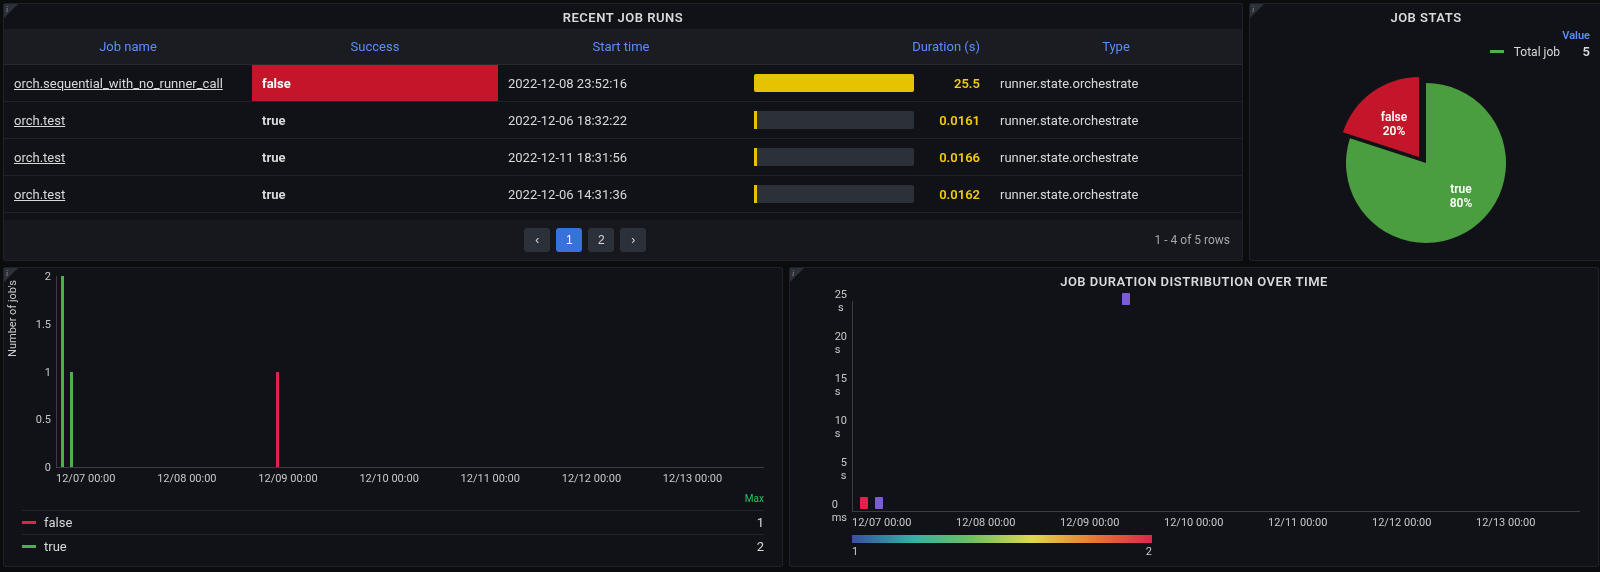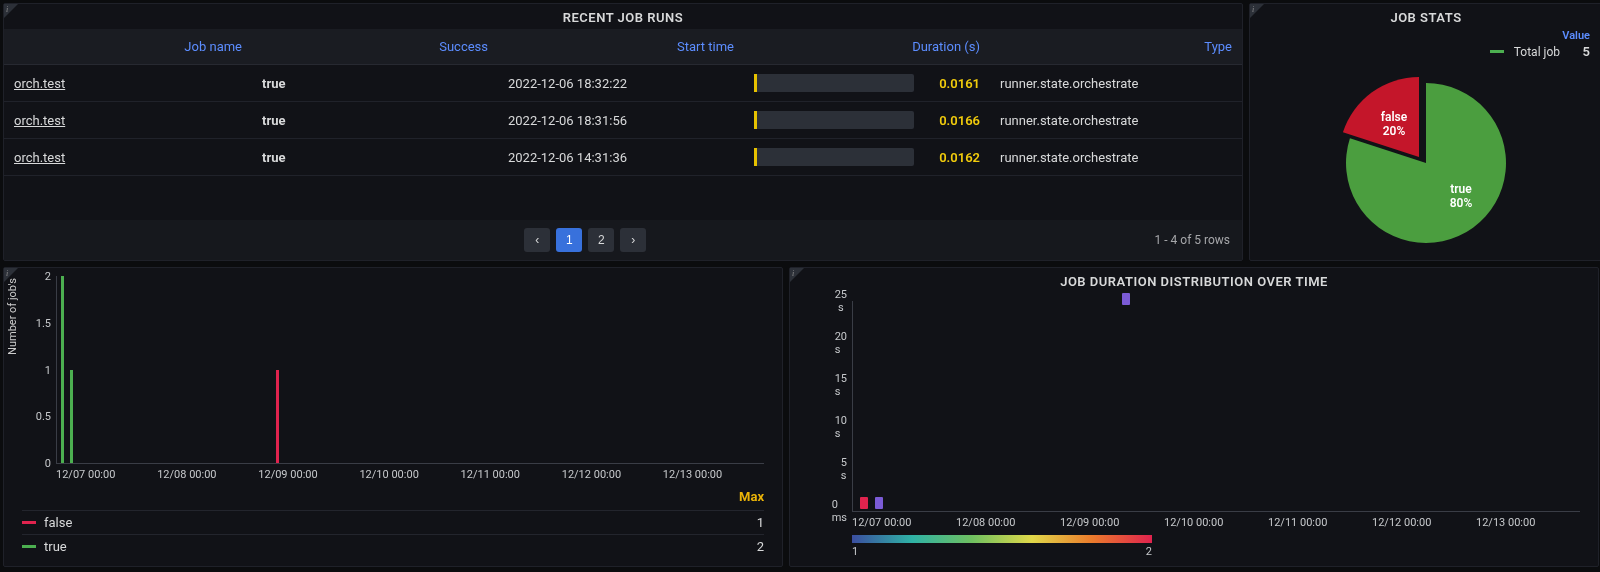--- a/index.html
+++ b/index.html
@@ -51,21 +51,21 @@
     font-weight: 600;
     font-size: 13px;
     letter-spacing: 0.5px;
     padding: 6px 0 4px 0;
     color: #d8d9da;
   }
 
   
   .tbl { width: 100%; border-collapse: collapse; }
   .tbl th {
-    text-align: right;
+    text-align: center;
     font-weight: 400;
     color: #5c8dff;
     padding: 10px 10px;
     background: #1a1c22;
     border-bottom: 1px solid #272931;
     cursor: pointer;
   }
   .tbl th.right { text-align: right; }
   .tbl td {
     padding: 9px 10px;
@@ -116,21 +116,21 @@
 
   
   .bottom-row { display:grid; grid-template-columns: 780px 810px; gap:6px; grid-column: 1 / span 2;}
   .chart-area { flex:1; position:relative; padding: 8px 18px 6px 18px; display:flex; flex-direction:column;}
   .axis-label-y { position:absolute; left:2px; top:50%; transform: rotate(-90deg) translateX(30%); transform-origin:left top; font-size:11px; color:#ccc;}
   .plot { flex:1; position:relative; border-left:1px solid #3a3d46; border-bottom:1px solid #3a3d46; margin-left:34px; margin-bottom:4px;}
   .ytick { position:absolute; right:100%; padding-right:6px; font-size:11px; color:#c7c9cc; transform:translateY(50%);}
   .xticks { display:flex; margin-left:34px; font-size:11px; color:#c7c9cc;}
   .xticks span { flex:1; text-align:left; white-space:nowrap;}
   .vbar { position:absolute; bottom:0; width:3px;}
-  .link-right { text-align:right; padding:2px 18px 4px; color:#eab308; font-size:13px; font-weight:700; cursor:pointer;}
+  .link-right { text-align:right; padding:2px 18px 4px; color:#22c55e; font-size:10px; font-weight:400; cursor:pointer;}
   .legend-rows { padding: 2px 18px 8px;}
   .legend-rows .row { display:flex; align-items:center; gap:8px; padding:4px 0; border-top:1px solid #23252d;}
   .legend-rows .row .swatch{ width:14px; height:3px;}
   .legend-rows .row .name{ flex:1; color:#d8d9da;}
   .legend-rows .row .val{ color:#d8d9da;}
 
   
   .dur-plot { flex:1; position:relative; border-left:1px solid #3a3d46; border-bottom:1px solid #3a3d46; margin-left:44px; margin-bottom:4px;}
   .square { position:absolute; width:8px; height:12px; border-radius:1px;}
   .gradient-bar { height:8px; margin:6px 0 2px 44px; background: linear-gradient(90deg,#3b4ea0,#2fb2a6,#6fc060,#e0d84a,#eb7b2c,#e0234e); width:300px;}
@@ -154,38 +154,52 @@
       <thead>
         <tr>
           <th style="width:248px">Job name</th>
           <th style="width:246px">Success</th>
           <th style="width:246px">Start time</th>
           <th style="width:246px" class="right">Duration (s)</th>
           <th>Type</th>
         </tr>
       </thead>
       <tbody id="recent-body">
+          <tr>
+            <td><span class="jobname">orch.sequential_with_no_runner_call</span></td>
+            <td class="cell-success-false">false</td>
+            <td>2022-12-08 23:52:16</td>
+            <td>
+              <div class="dur-cell">
+                <div class="dur-bar-wrap">
+                  <div class="bar" style="width: 100%;"></div>
+                </div>
+                <div class="dur-val">25.5</div>
+              </div>
+            </td>
+            <td class="type-col">runner.state.orchestrate</td>
+          </tr>
           <tr>
             <td><span class="jobname">orch.test</span></td>
             <td class="cell-success-true">true</td>
             <td>2022-12-06 18:32:22</td>
             <td>
               <div class="dur-cell">
                 <div class="dur-bar-wrap">
                   <div class="tick"></div>
                 </div>
                 <div class="dur-val">0.0161</div>
               </div>
             </td>
             <td class="type-col">runner.state.orchestrate</td>
           </tr>
           <tr>
             <td><span class="jobname">orch.test</span></td>
             <td class="cell-success-true">true</td>
-            <td>2022-12-06 18:31:56</td>
+            <td>2022-12-11 18:31:56</td>
             <td>
               <div class="dur-cell">
                 <div class="dur-bar-wrap">
                   <div class="tick"></div>
                 </div>
                 <div class="dur-val">0.0166</div>
               </div>
             </td>
             <td class="type-col">runner.state.orchestrate</td>
           </tr>

